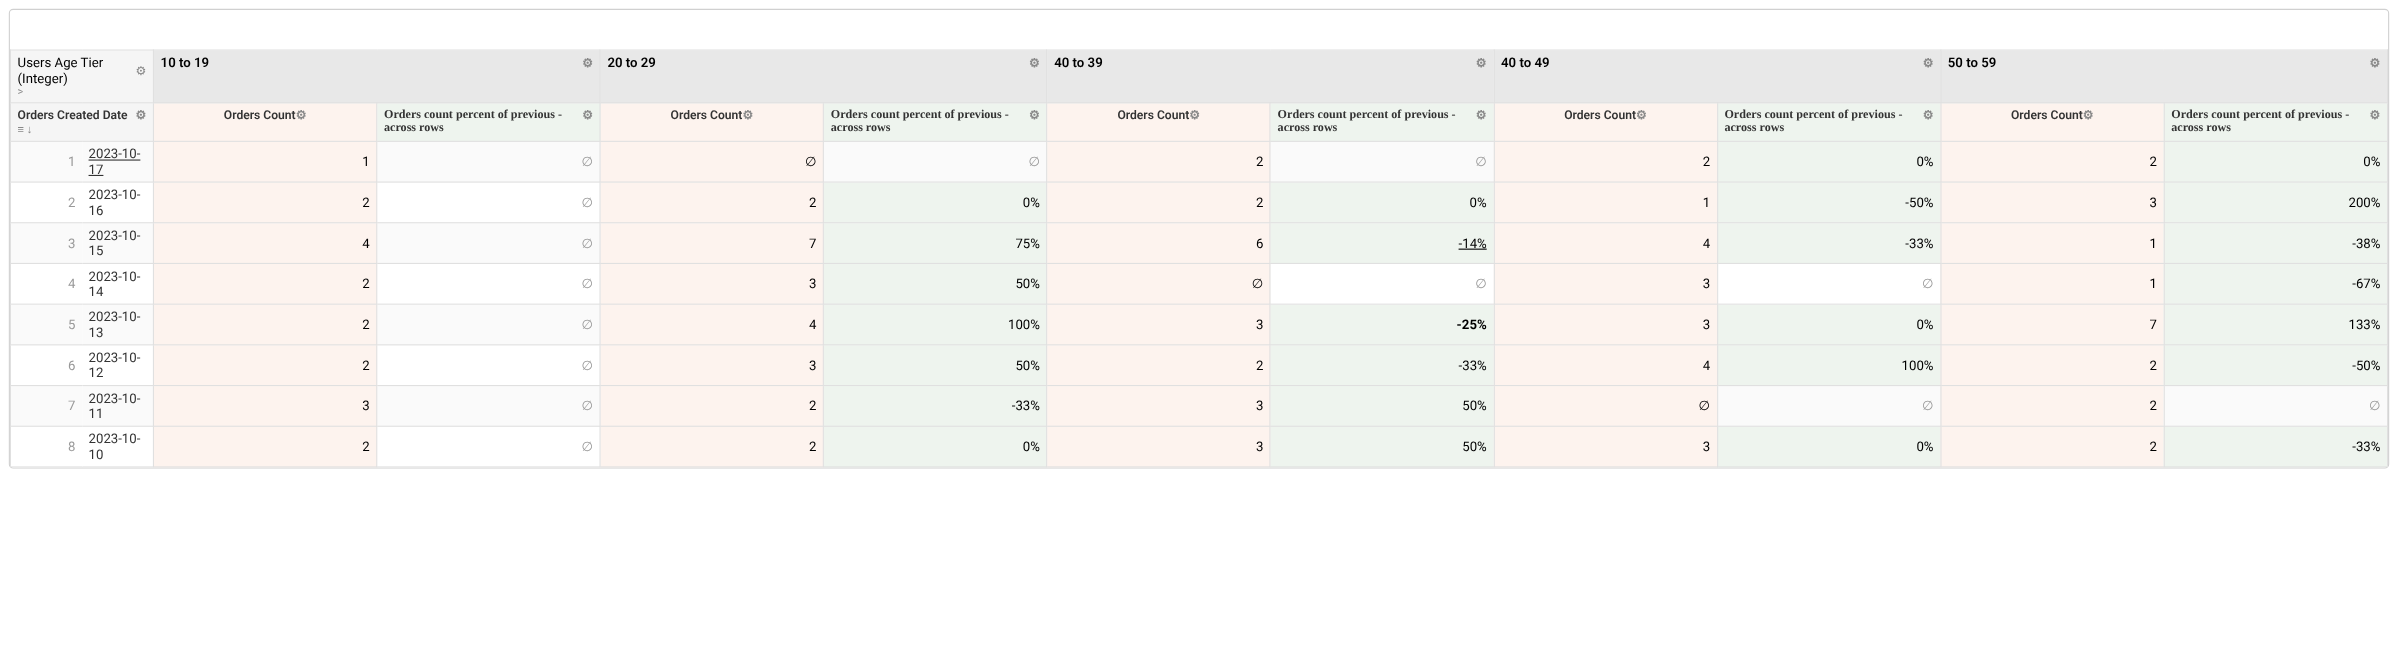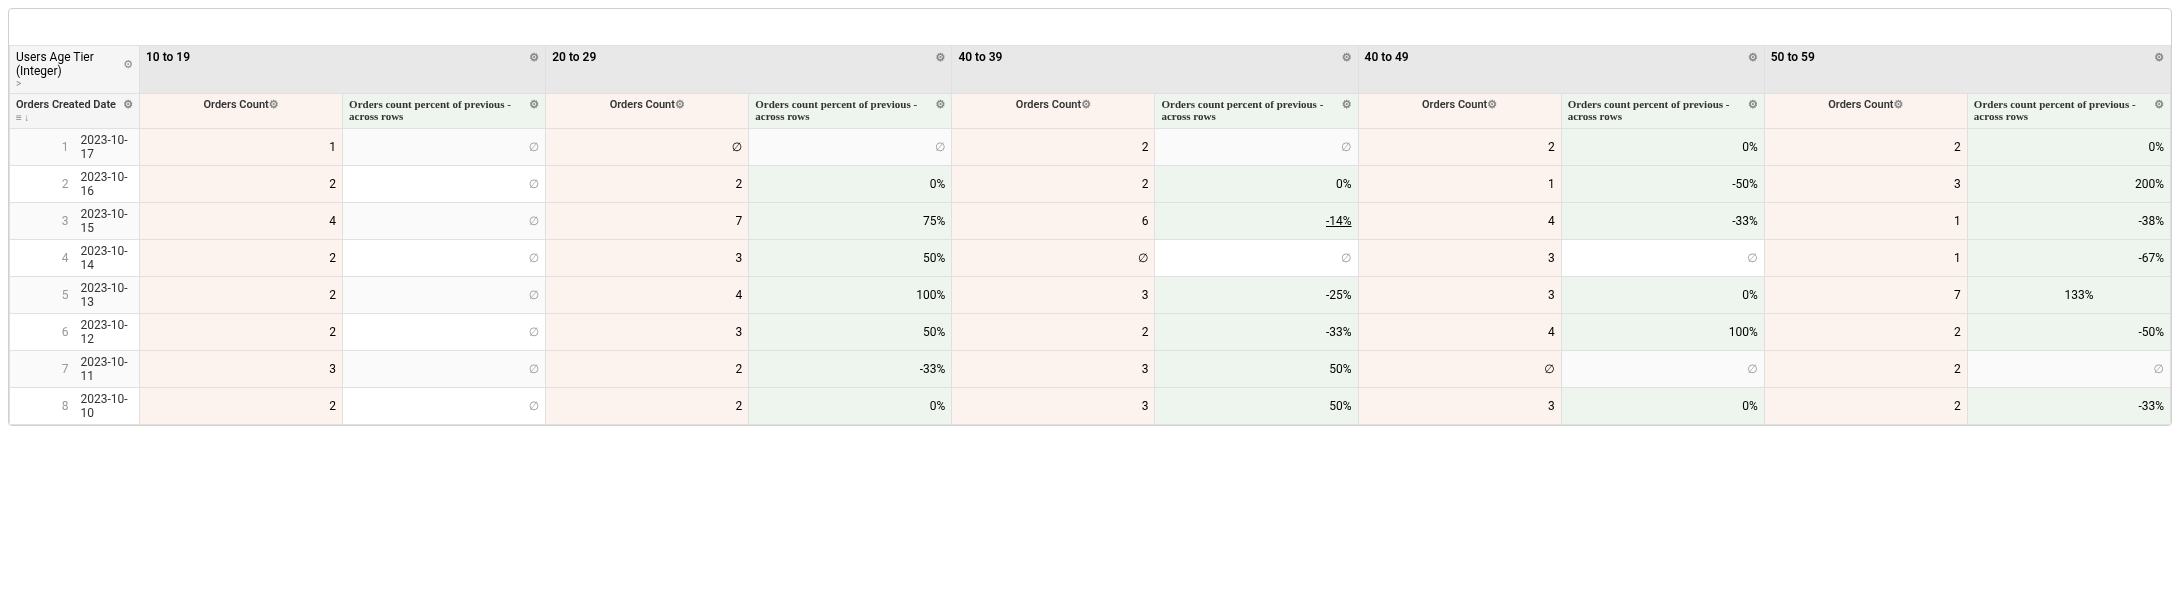--- a/index.html
+++ b/index.html
@@ -237,21 +237,21 @@
             <span>Orders count percent of previous - across rows</span>
             <span class="gear-icon">⚙</span>
           </div>
         </td>
       </tr>
     </thead>
     <tbody id="table-body">
 
     <tr class="data-row">
     <td class="cell-index" style="width:22px;text-align:right;color:#999;border-right:none;">1</td>
-    <td class="cell-date" style="border-left:none;">2023-10-17</td>
+    <td class="cell-date" style="border-left:none;text-decoration:underline;">2023-10-17</td>
     <td class="cell-count" style="text-align:right;">1</td>
     <td class="cell-null" style="text-align:right;">∅</td>
     <td class="cell-count" style="text-align:right;">∅</td>
     <td class="cell-null" style="text-align:right;">∅</td>
     <td class="cell-count" style="text-align:right;">2</td>
     <td class="cell-null" style="text-align:right;">∅</td>
     <td class="cell-count" style="text-align:right;">2</td>
     <td class="cell-percent" style="text-align:right;">0%</td>
     <td class="cell-count" style="text-align:right;">2</td>
     <td class="cell-percent" style="text-align:right;">0%</td>
@@ -299,25 +299,25 @@
     <td class="cell-percent" style="text-align:right;">-67%</td>
   </tr>
         <tr class="data-row">
     <td class="cell-index" style="width:22px;text-align:right;color:#999;border-right:none;">5</td>
     <td class="cell-date" style="border-left:none;">2023-10-13</td>
     <td class="cell-count" style="text-align:right;">2</td>
     <td class="cell-null" style="text-align:right;">∅</td>
     <td class="cell-count" style="text-align:right;">4</td>
     <td class="cell-percent" style="text-align:right;">100%</td>
     <td class="cell-count" style="text-align:right;">3</td>
-    <td class="cell-percent" style="text-align:right;">-25%</td>
+    <td class="cell-percent" style="text-align:right;font-weight:bold;">-25%</td>
     <td class="cell-count" style="text-align:right;">3</td>
     <td class="cell-percent" style="text-align:right;">0%</td>
     <td class="cell-count" style="text-align:right;">7</td>
-    <td class="cell-percent" style="text-align:center;padding-left:26px;">133%</td>
+    <td class="cell-percent" style="text-align:right;padding-left:26px;">133%</td>
   </tr>
         <tr class="data-row">
     <td class="cell-index" style="width:22px;text-align:right;color:#999;border-right:none;">6</td>
     <td class="cell-date" style="border-left:none;">2023-10-12</td>
     <td class="cell-count" style="text-align:right;">2</td>
     <td class="cell-null" style="text-align:right;">∅</td>
     <td class="cell-count" style="text-align:right;">3</td>
     <td class="cell-percent" style="text-align:right;">50%</td>
     <td class="cell-count" style="text-align:right;">2</td>
     <td class="cell-percent" style="text-align:right;">-33%</td>

